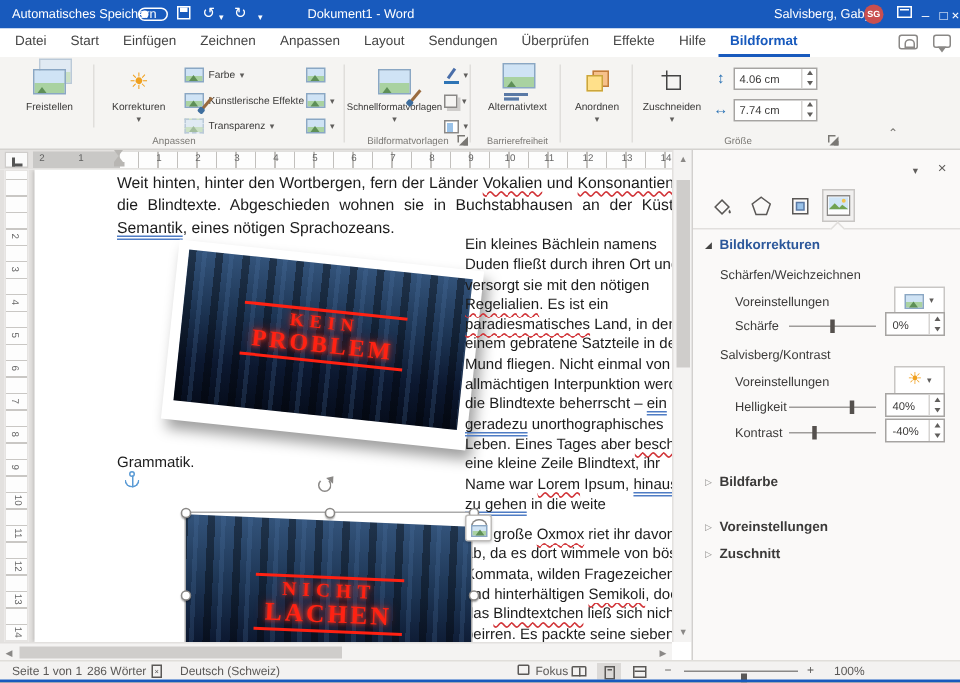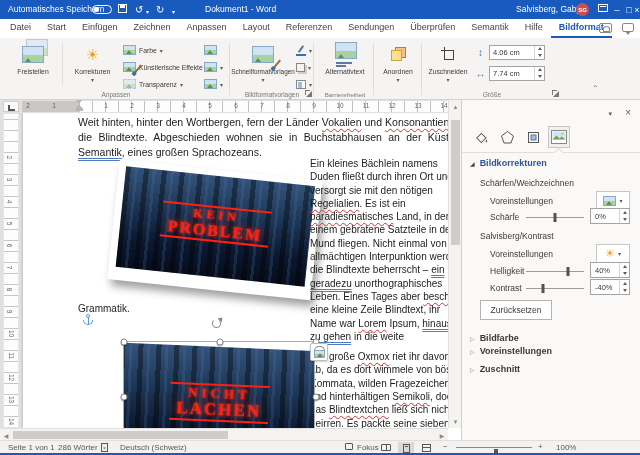--- a/index.html
+++ b/index.html
@@ -205,24 +205,23 @@
   </div>
 
   <div class="tabbar">
     <div id="tabs">
         <span class="tab">Datei</span>
         <span class="tab">Start</span>
         <span class="tab">Einfügen</span>
         <span class="tab">Zeichnen</span>
         <span class="tab">Anpassen</span>
         <span class="tab">Layout</span>
-        <span class="tab">Referenzen</span>
         <span class="tab">Sendungen</span>
         <span class="tab">Überprüfen</span>
-        <span class="tab">Semantik</span>
+        <span class="tab">Effekte</span>
         <span class="tab">Hilfe</span>
         <span class="tab active">Bildformat</span>
       </div>
     <div class="tabbar-right">
       <span class="share-ic"></span>
       <span class="comment-ic"></span>
     </div>
   </div>
 
   <div class="ribbon">
@@ -397,21 +396,21 @@
   </div>
 
   <div class="vscroll">
     <div class="sb-arrow" style="top:0">▲</div>
     <div class="thumb"></div>
     <div class="sb-arrow" style="bottom:0">▼</div>
   </div>
 
   <div class="docview">
     <div class="page">
-      <div class="doc-par p1"><span>Weit hinten, hinter den Wortbergen, fern der Länder </span><span class="mark-spell">Vokalien</span><span> und </span><span class="mark-spell">Konsonantien</span><span> leben die Blindtexte. Abgeschieden wohnen sie in Buchstabhausen an der Küste </span><span class="mark-grammar">des Semantik</span><span>, eines großen Sprachozeans.</span></div>
+      <div class="doc-par p1"><span>Weit hinten, hinter den Wortbergen, fern der Länder </span><span class="mark-spell">Vokalien</span><span> und </span><span class="mark-spell">Konsonantien</span><span> leben die Blindtexte. Abgeschieden wohnen sie in Buchstabhausen an der Küste </span><span class="mark-grammar">des Semantik</span><span>, eines nötigen Sprachozeans.</span></div>
 
       <div class="photo1-wrap">
         <div class="polaroid">
           <div class="st-scene">
             <div class="st-box">
               <div class="st-l1">KEIN</div>
               <div class="st-l2">PROBLEM</div>
             </div>
           </div>
         </div>
@@ -568,23 +567,22 @@
       <span class="spinner">
           <i>
             <span class="tri-up"></span>
           </i>
           <i>
             <span class="tri-dn"></span>
           </i>
         </span>
     </div>
 
-    <div class="btn-reset" style="top:200px">Zurücksetzen</div>
-
-    <div class="psec-head" style="top:233px">
+
+    <div class="psec-head" style="top:216px">
       <span class="tri">▷</span>
       <span>Bildfarbe</span>
     </div>
     <div class="psec-head" style="top:246px">
       <span class="tri">▷</span>
       <span>Voreinstellungen</span>
     </div>
     <div class="psec-head" style="top:264px">
       <span class="tri">▷</span>
       <span>Zuschnitt</span>

